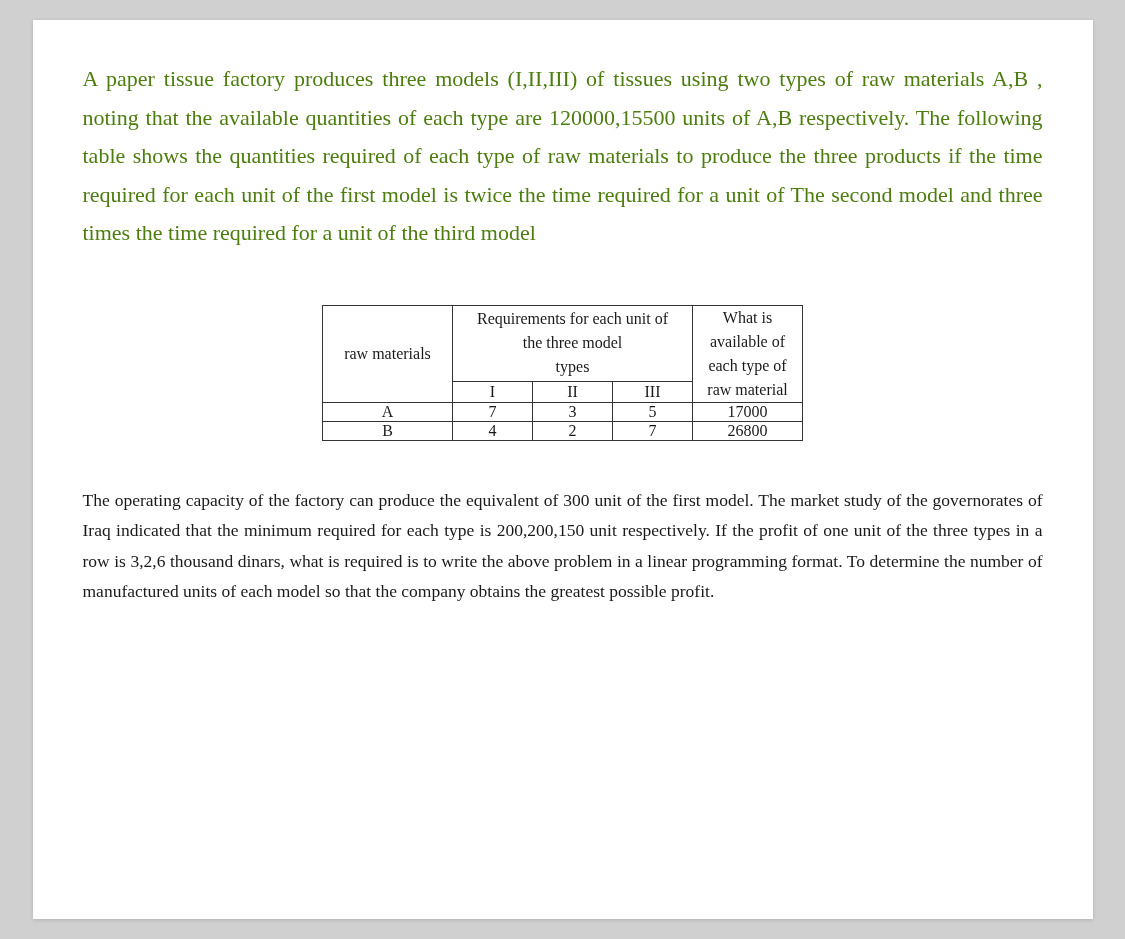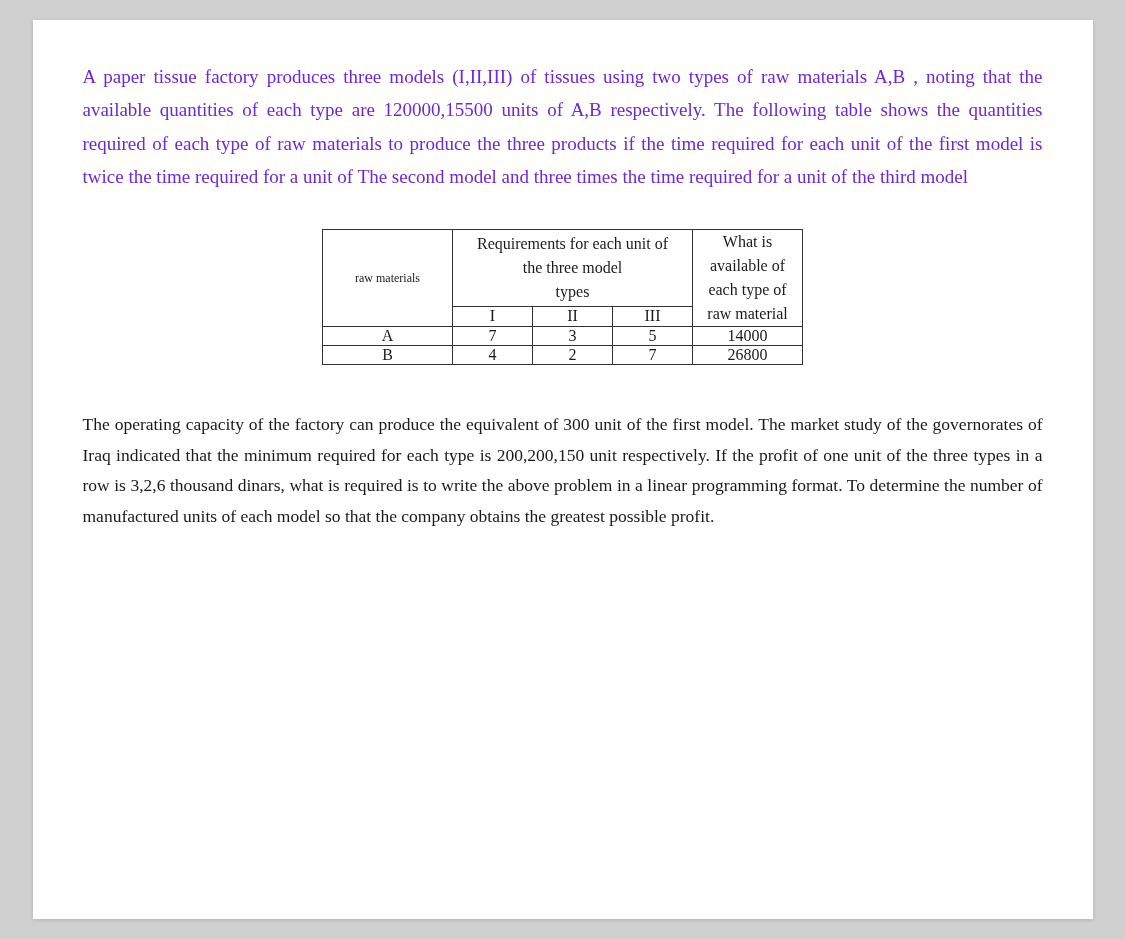--- a/index.html
+++ b/index.html
@@ -20,25 +20,25 @@
 
     .page-container {
       background-color: #ffffff;
       width: 1060px;
       min-height: 899px;
       padding: 40px 50px;
       box-shadow: 0 1px 4px rgba(0,0,0,0.15);
     }
 
     .intro-text {
-      font-size: 19px;
+      font-size: 22px;
       line-height: 1.75;
       text-align: justify;
-      color: #6d28d9;
-      margin-bottom: 36px;
+      color: #4d7c0f;
+      margin-bottom: 52px;
     }
 
     .table-wrapper {
       display: flex;
       justify-content: center;
       margin-bottom: 44px;
     }
 
     table {
       border-collapse: collapse;
@@ -48,21 +48,21 @@
 
     table td, table th {
       border: 1.5px solid #333;
       text-align: center;
       vertical-align: middle;
       padding: 0 14px;
     }
 
     .col-raw-materials {
       width: 130px;
-      font-size: 12px;
+      font-size: 16px;
     }
 
     .col-model {
       width: 80px;
     }
 
     .col-available {
       width: 110px;
       font-size: 16px;
       line-height: 1.5;
@@ -111,21 +111,21 @@
         </tr>
 
         <tr>
           
         </tr>
         <tr>
           <td>A</td>
           <td>7</td>
           <td>3</td>
           <td>5</td>
-          <td>14000</td>
+          <td>17000</td>
         </tr>
 
         <tr>
           <td>B</td>
           <td>4</td>
           <td>2</td>
           <td>7</td>
           <td>26800</td>
         </tr>
       </tbody>

